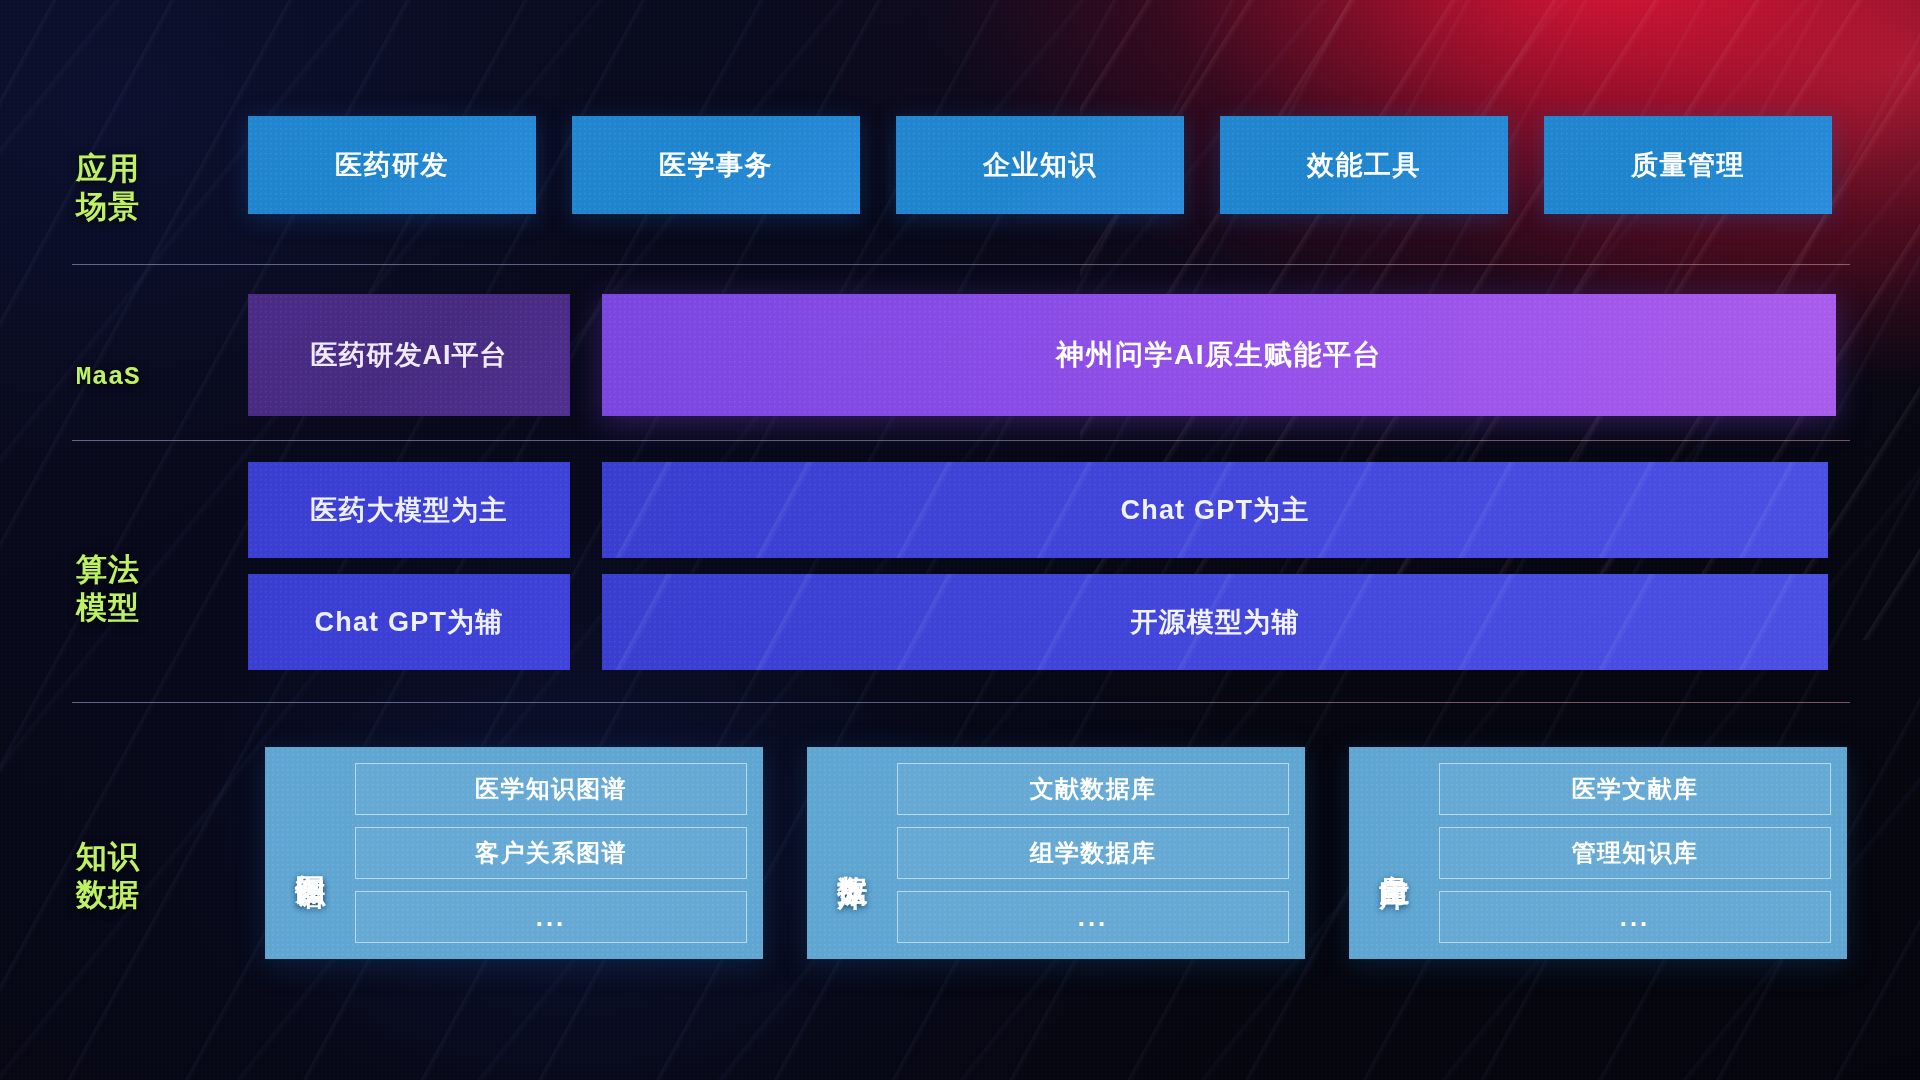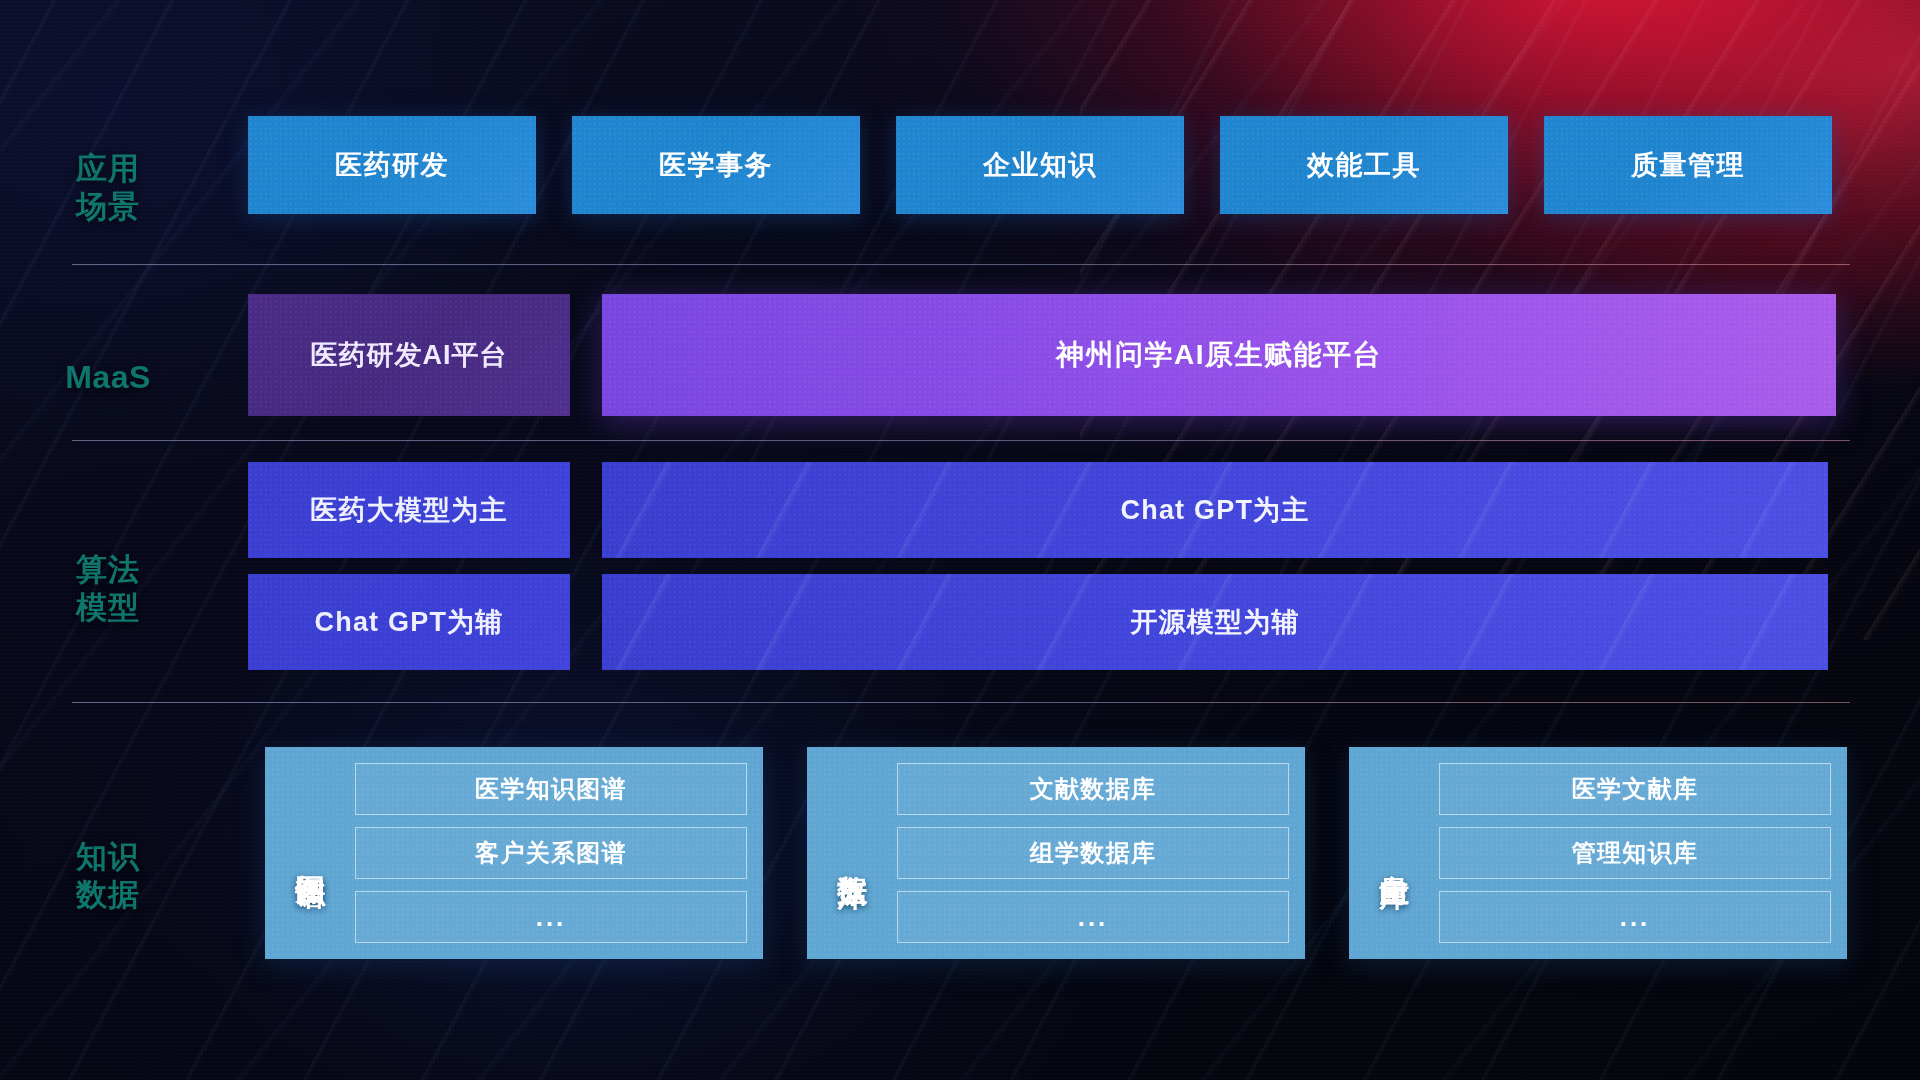--- a/index.html
+++ b/index.html
@@ -65,33 +65,34 @@
     left: 0;
     width: 1920px;
     display: flex;
     align-items: center;
   }
 
   .row-label {
     width: 200px;
     flex: 0 0 200px;
     text-align: center;
-    color: #0f766e;
+    color: #bef264;
     font-weight: 700;
     font-size: 31px;
     line-height: 1.22;
     letter-spacing: 1px;
     text-shadow: 0 2px 10px rgba(0,0,0,0.8);
     padding-left: 16px;
     box-sizing: border-box;
     margin-top: 46px;
   }
   .row-label.maas {
-    font-size: 32px;
+    font-size: 26px;
     letter-spacing: 0.5px;
+    font-family: Liberation Mono, monospace;
   }
 
   .row-content {
     flex: 1 1 auto;
     display: flex;
     align-items: center;
   }
 
   
   .sep {

